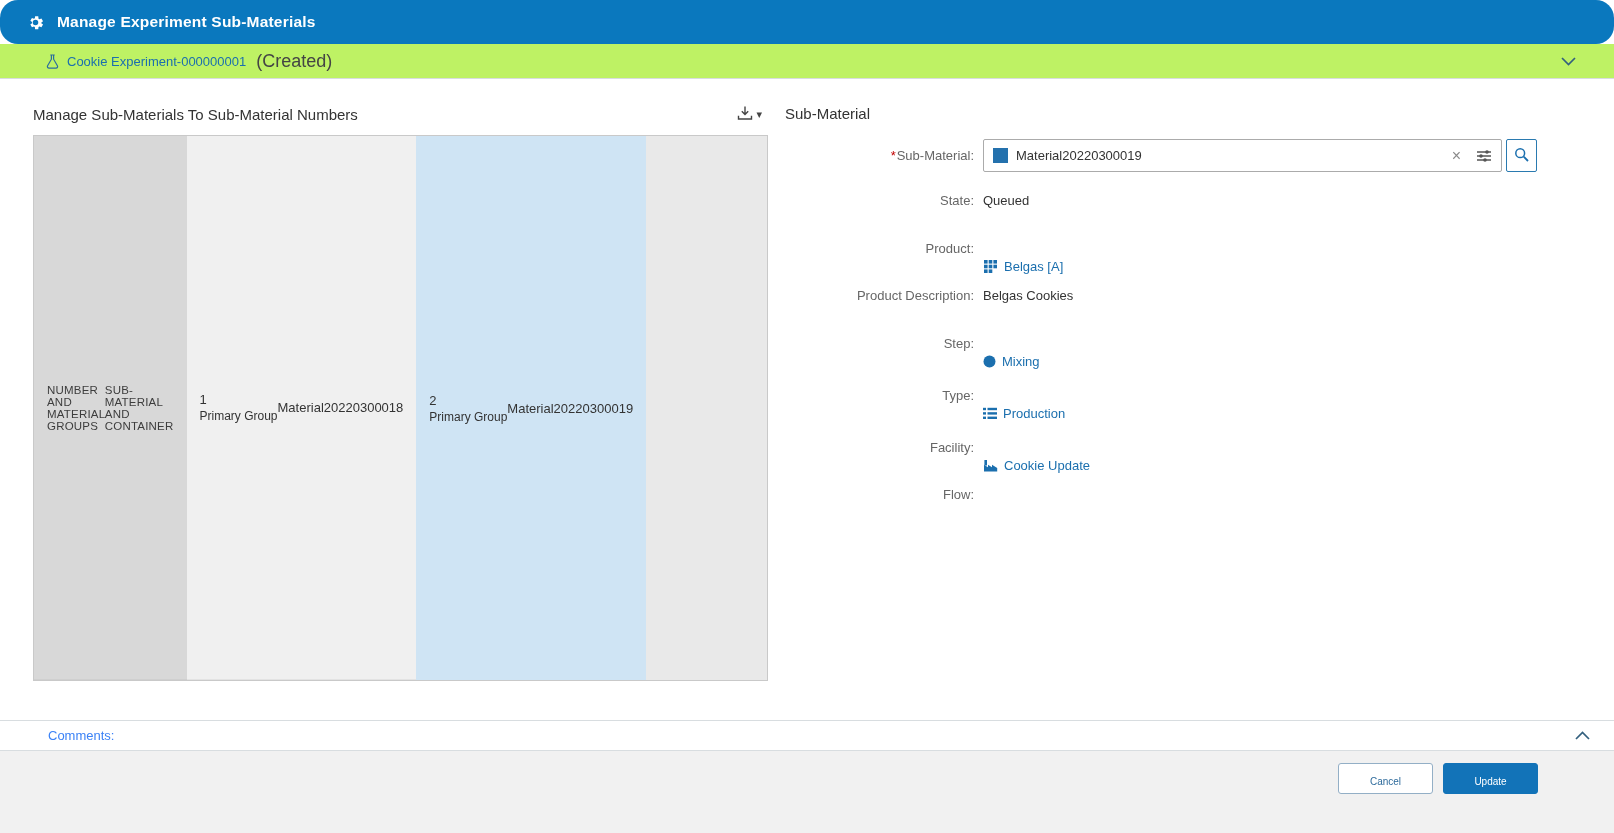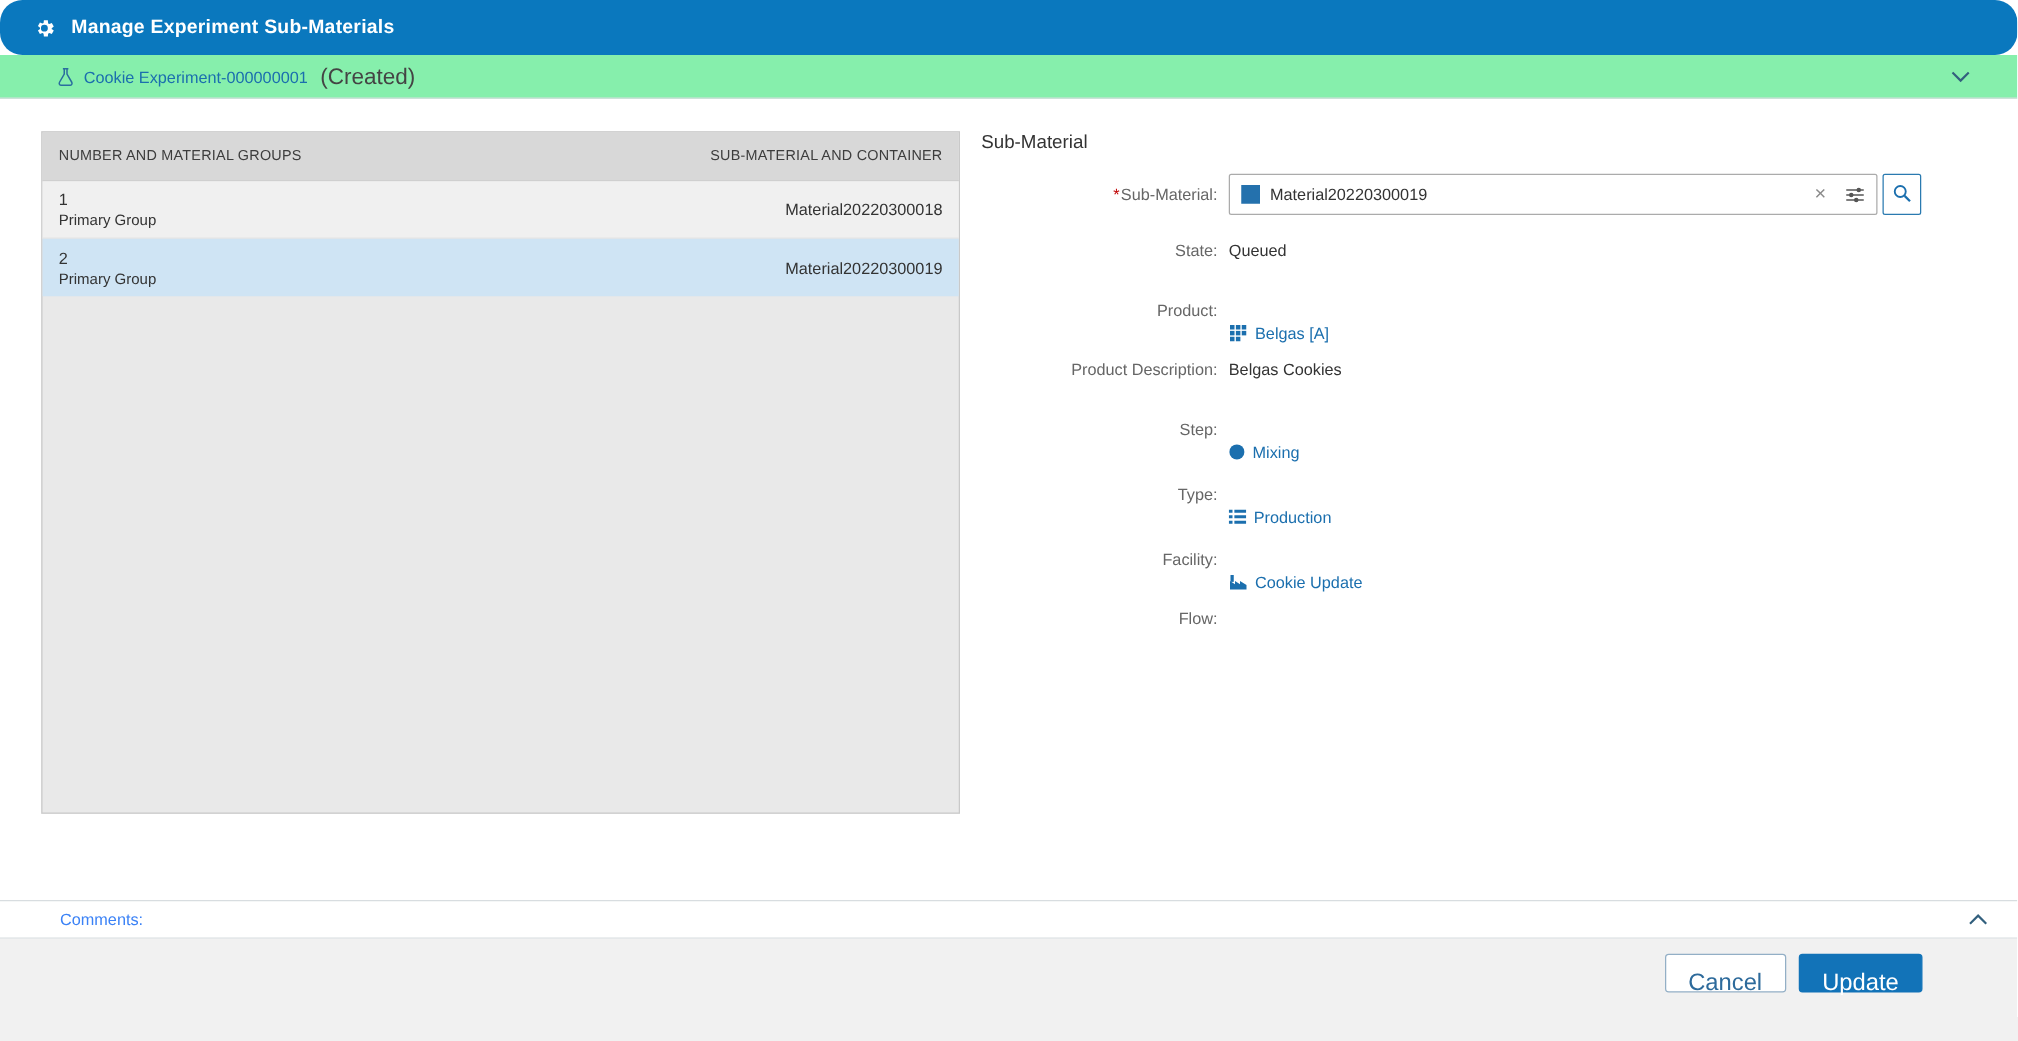--- a/index.html
+++ b/index.html
@@ -6,36 +6,36 @@
   html, body { width: 1614px; height: 833px; }
   body { font-family: "Liberation Sans", "DejaVu Sans", sans-serif; background: #fff; color: #333; }
   .app { width: 1614px; height: 833px; display: flex; flex-direction: column; overflow: hidden; background: #fff; }
 
   
   .titlebar { flex: 0 0 44px; background: var(--header-blue, #0a78be); display: flex; align-items: center; padding-left: 26px; gap: 12px; border-radius: 18px; }
   .titlebar .title { color: #fff; font-size: 15.5px; font-weight: 700; letter-spacing: .2px; }
   .gear { color: #fff; display: flex; }
 
   
-  .context-bar { flex: 0 0 35px; border-bottom: 1px solid #d8dde0; display: flex; align-items: center; padding: 0 38px 0 46px; gap: 8px; background: #86efac; }
+  .context-bar { flex: 0 0 35px; border-bottom: 1px solid #d8dde0; display: flex; align-items: center; padding: 0 38px 0 46px; gap: 8px; background: #bef264; }
   .flask { color: #2a6d9e; display: flex; }
   .exp-link { color: var(--link-blue, #1b6fae); font-size: 13px; text-decoration: none; cursor: pointer; }
   .exp-status { color: #444; font-size: 18px; margin-left: 2px; }
   .context-chevron { margin-left: auto; color: #33607e; display: flex; cursor: pointer; }
 
   
   .content { flex: 1 1 auto; display: flex; padding: 26px 0 0 33px; overflow: hidden; }
 
   .left-panel { flex: 0 0 735px; width: 735px; display: flex; flex-direction: column; }
   .panel-head { display: flex; align-items: center; justify-content: space-between; padding: 0 6px 11px 0; }
   .panel-title { font-size: 15px; color: #333; }
   .export-btn { display: flex; align-items: center; gap: 3px; color: #444; cursor: pointer; background: none; border: none; font-family: inherit; }
   .export-caret { font-size: 11px; color: #444; }
 
-  .table { border: 1px solid #c9c9c9; height: 546px; display: flex; flex-direction: column; background: #e9e9e9; }
+  .table { border: 1px solid #c9c9c9; height: 546px; display: flex; flex-direction: row; background: #e9e9e9; }
   .thead { flex: 0 0 39px; background: #d8d8d8; display: flex; align-items: center; justify-content: space-between; padding: 0 13px; font-size: 11.5px; color: #3d3d3d; letter-spacing: .2px; border-bottom: 1px solid #cfcfcf; }
   .th { cursor: pointer; }
   .trow { min-height: 46px; display: flex; align-items: center; justify-content: space-between; padding: 5px 13px; cursor: pointer; }
   .trow.row-0 { background: #f0f0f0; border-bottom: 1px solid #e3e3e3; }
   .trow.row-1 { background: var(--selected-row, #cfe4f4); }
   .cell-left .num { font-size: 13px; color: #333; line-height: 17px; }
   .cell-left .grp { font-size: 12px; color: #333; line-height: 16px; }
   .cell-right { font-size: 13px; color: #333; }
   .tfiller { flex: 1; }
 
@@ -58,21 +58,21 @@
   .filter-icon { display: flex; cursor: pointer; margin-left: 5px; }
   .search-btn { flex: 0 0 31px; width: 31px; height: 33px; margin-left: 4px; border: 1px solid #2a7ab0; border-radius: 2px; background: #fff; display: flex; align-items: center; justify-content: center; cursor: pointer; color: #1b6fae; }
 
   
   .comments-bar { flex: 0 0 31px; border-top: 1px solid #d8dde0; border-bottom: 1px solid #d8dde0; display: flex; align-items: center; padding: 0 24px 0 48px; background: #fff; cursor: pointer; }
   .comments-label { font-size: 13px; color: #3b82f6; }
   .comments-chevron { margin-left: auto; color: #33607e; display: flex; cursor: pointer; }
 
   
   .footer { flex: 0 0 82px; background: #f1f1f1; display: flex; justify-content: flex-end; align-items: flex-start; gap: 10px; padding: 12px 76px 0 0; }
-  .btn { height: 31px; min-width: 95px; border-radius: 3px; font-size: 19px; padding: 12px 18px; cursor: pointer; font-family: inherit; }
+  .btn { height: 31px; min-width: 95px; border-radius: 3px; font-size: 10px; padding: 12px 18px; cursor: pointer; font-family: inherit; }
   .btn-cancel { background: #fff; border: 1px solid #93afc6; color: #2d6a9b; }
   .btn-update { background: var(--update-blue, #1273b8); border: 1px solid var(--update-blue, #1273b8); color: #fff; }
 </style>
 </head>
 <body>
 
 <div class="app">
 
   <header class="titlebar">
     <span class="gear">
@@ -94,20 +94,32 @@
     <span class="context-chevron">
       <svg width="15" height="9" viewBox="0 0 15 9" fill="none" stroke="currentColor" stroke-width="1.7">
           <path d="M1 1l6.5 6.5L14 1"></path>
         </svg>
     </span>
   </div>
 
   <div class="content">
 
     <section class="left-panel">
+      <div class="panel-head">
+        <span class="panel-title">Manage Sub-Materials To Sub-Material Numbers</span>
+        <button class="export-btn">
+          <span>
+            <svg width="16" height="16" viewBox="0 0 16 16" fill="none" stroke="currentColor" stroke-width="1.4">
+                <path d="M8 1.5v7.7M4.8 6.2L8 9.4l3.2-3.2"></path>
+                <path d="M1.5 10.8V14h13v-3.2"></path>
+              </svg>
+          </span>
+          <span class="export-caret">▾</span>
+        </button>
+      </div>
 
       <div class="table">
         <div class="thead">
           <span class="th">NUMBER AND MATERIAL GROUPS</span>
           <span class="th">SUB-MATERIAL AND CONTAINER</span>
         </div>
 
         <div class="trow row-0">
           <div class="cell-left">
             <div class="num">1</div>

